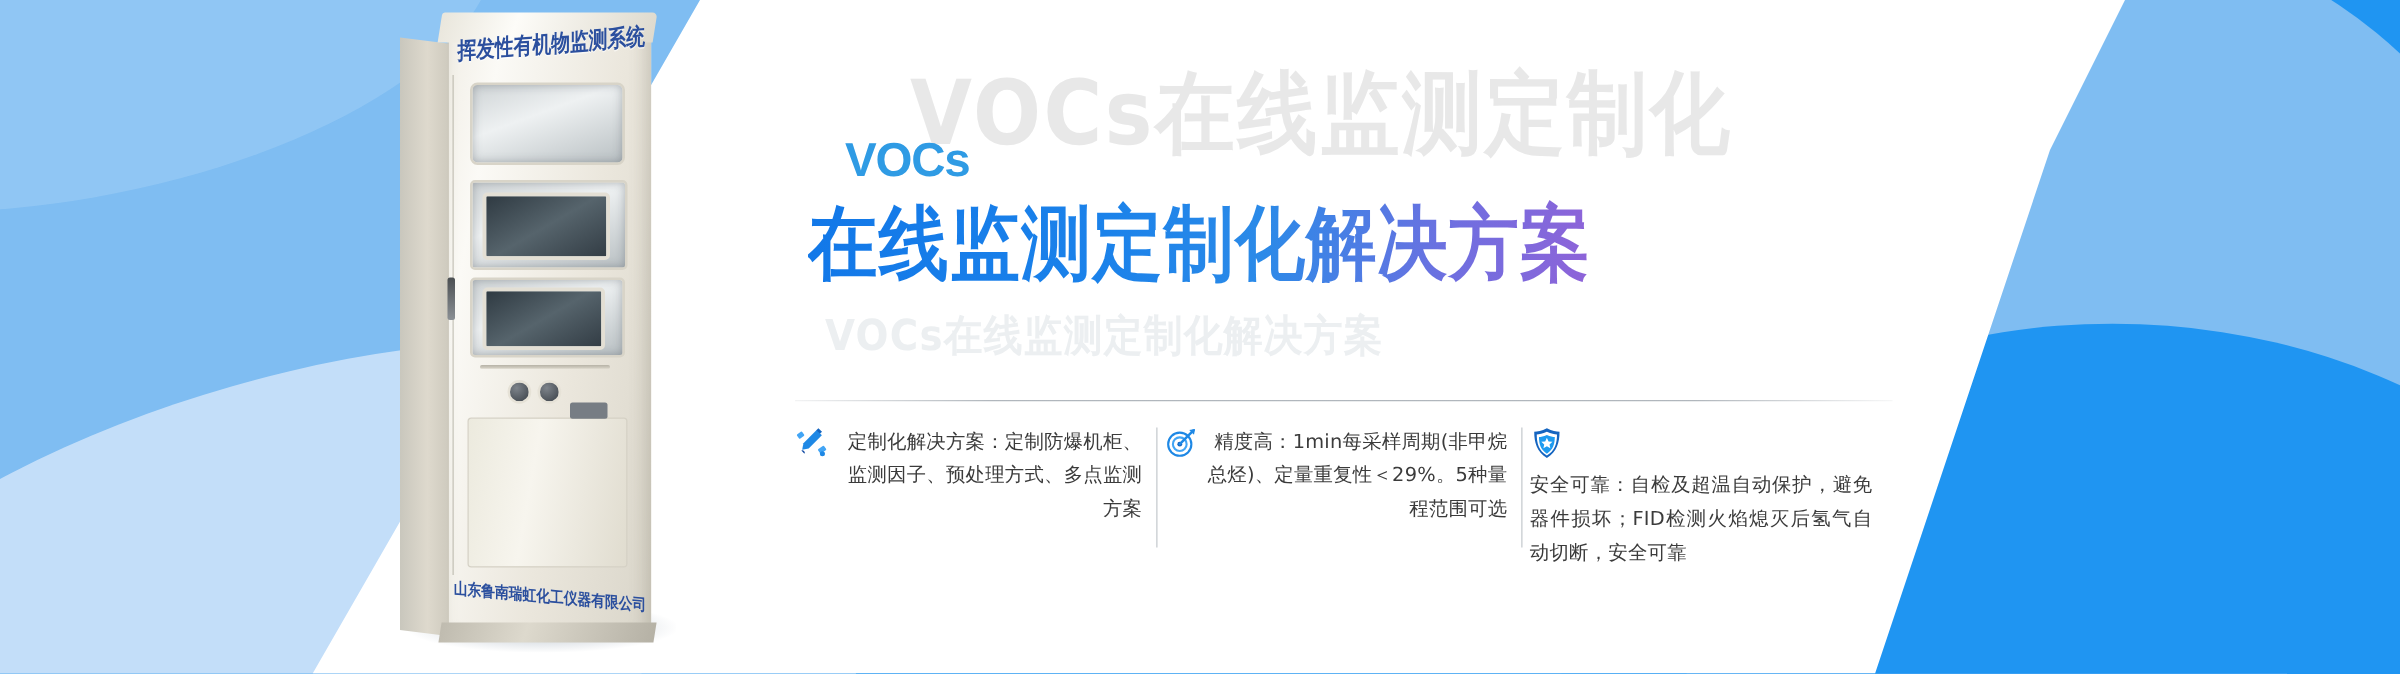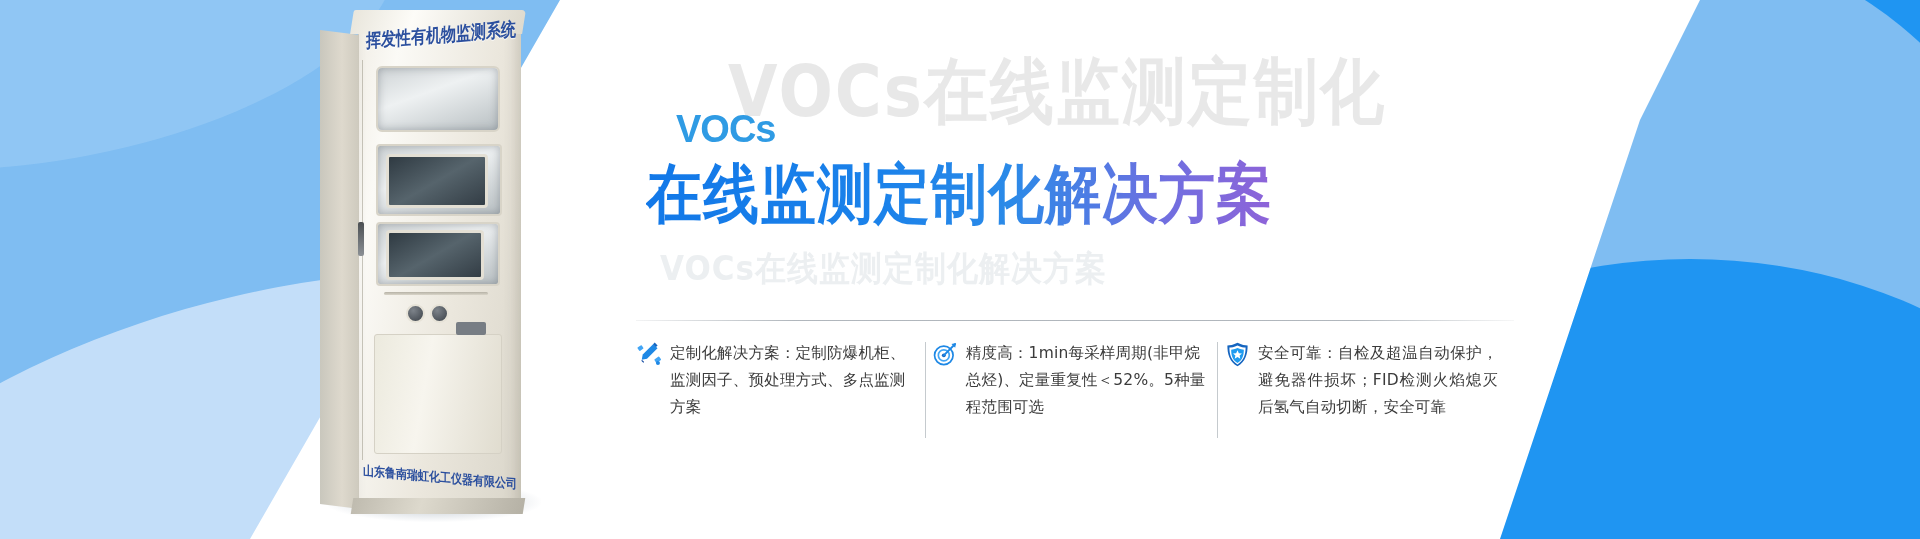--- a/index.html
+++ b/index.html
@@ -181,30 +181,31 @@
     position:absolute;left:636px;top:340px;width:880px;height:110px;
     display:flex;
   }
   .feature{
     position:relative;
     display:flex;align-items:flex-start;gap:7px;
     padding-right:18px;
   }
   .f1{width:304px;}
   .f2{width:300px;}
-  .f3{width:300px;}
+  .f3{width:300px;flex-direction:column;}
   .f1:after,.f2:after{
     content:"";position:absolute;right:6px;top:2px;
     width:1px;height:96px;background:rgba(150,158,166,.55);
   }
   .f-icon{flex:0 0 auto;width:27px;height:27px;margin-top:1px;}
   .f-text{
     font-family:"DejaVu Sans",sans-serif;
     font-size:15.5px;line-height:27px;color:#3b3b3b;
     letter-spacing:.2px;
+    text-align:right;
   }
   .f3 .f-text{text-align:justify;}
 </style>
 </head>
 <body>
 
 <div id="banner">
 
   <div class="bg-base"></div>
   <div class="blob blob-a"></div>
@@ -264,21 +265,21 @@
     <div class="feature f2">
       <div class="f-icon">
         <svg viewBox="0 0 32 32" width="27" height="27">
           <circle cx="14" cy="17" r="11" fill="none" stroke="#1e88e5" stroke-width="2"></circle>
           <circle cx="14" cy="17" r="6.5" fill="none" stroke="#42a5f5" stroke-width="2"></circle>
           <circle cx="14" cy="17" r="2.3" fill="#1565c0"></circle>
           <path d="M14 17 L27 4" stroke="#1e88e5" stroke-width="2.4" fill="none" stroke-linecap="round"></path>
           <path d="M23 3.5l5.5-1-1 5.5z" fill="#1e88e5"></path>
         </svg>
       </div>
-      <div class="f-text">精度高：1min每采样周期(非甲烷总烃)、定量重复性＜52%。5种量程范围可选</div>
+      <div class="f-text">精度高：1min每采样周期(非甲烷总烃)、定量重复性＜29%。5种量程范围可选</div>
     </div>
 
     <div class="feature f3">
       <div class="f-icon">
         <svg viewBox="0 0 32 32" width="27" height="27">
           <path d="M16 2c5 2.6 9 3.2 12 3.2 0 10-2.4 19-12 24.8C6.4 24.2 4 15.2 4 5.2 7 5.2 11 4.6 16 2z" fill="#1565c0"></path>
           <path d="M16 5.3c4.1 2 7.3 2.5 9.6 2.5 0 8.2-1.9 15.3-9.6 20-7.7-4.7-9.6-11.8-9.6-20 2.3 0 5.5-.5 9.6-2.5z" fill="#fff"></path>
           <path d="M16 8.4c3.2 1.5 5.7 1.9 7.5 1.9 0 6.5-1.5 12-7.5 15.8-6-3.8-7.5-9.3-7.5-15.8 1.8 0 4.3-.4 7.5-1.9z" fill="#1e9bf0"></path>
           <path d="M16 11l1.6 3.4 3.7.4-2.8 2.5.8 3.6-3.3-1.9-3.3 1.9.8-3.6-2.8-2.5 3.7-.4z" fill="#fff"></path>
         </svg>

